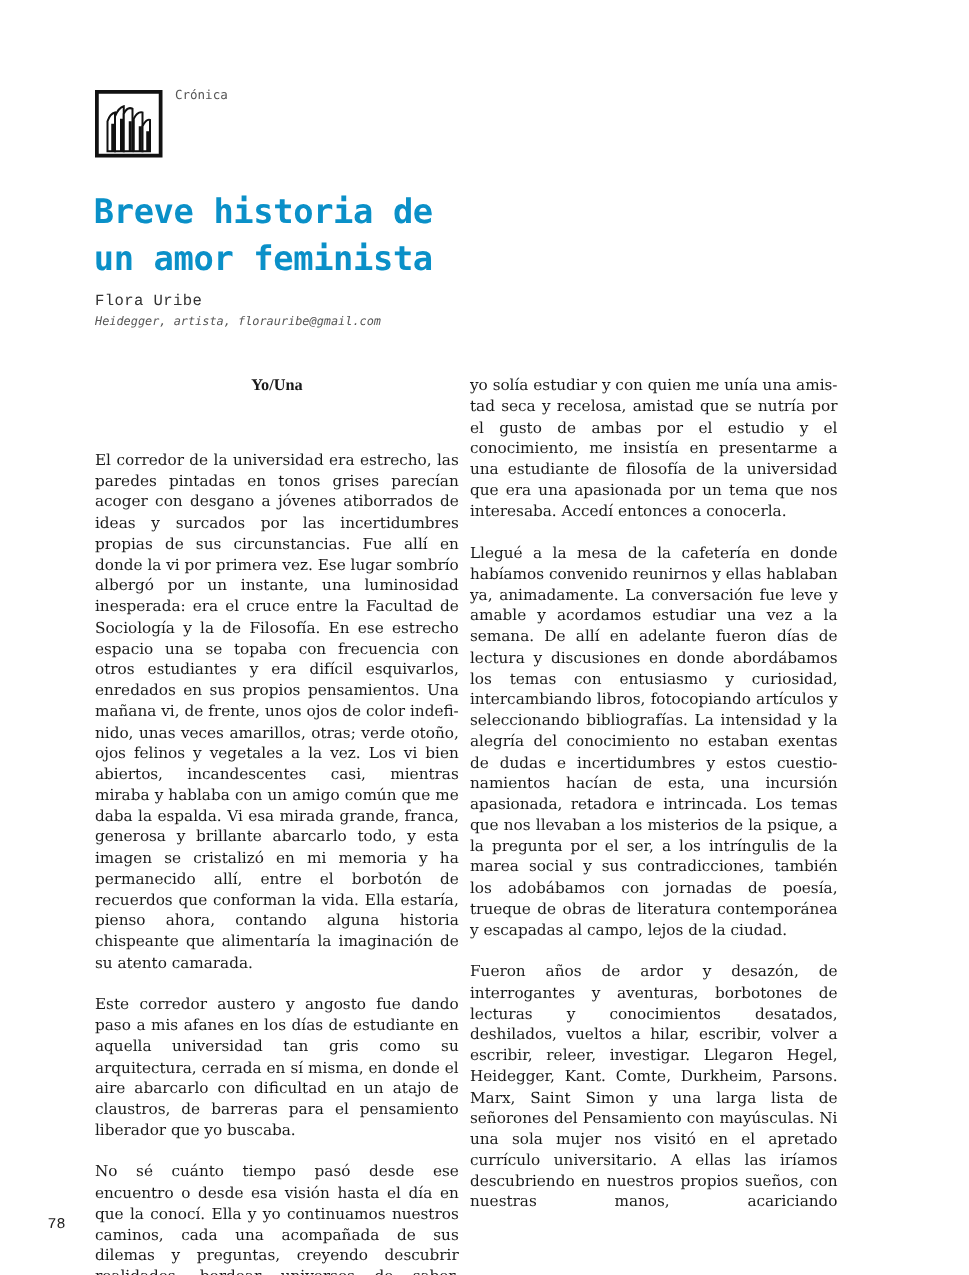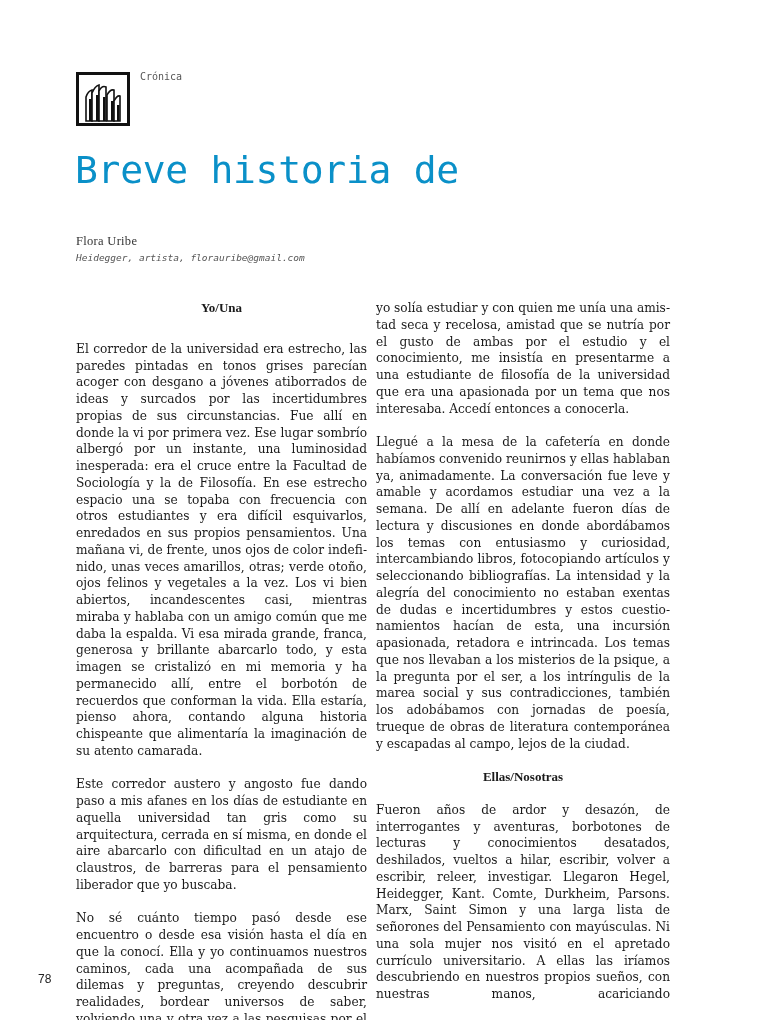--- a/index.html
+++ b/index.html
@@ -1,31 +1,31 @@
 <!DOCTYPE html>
 <html><head>
 <meta charset="utf-8">
 <style>
   html, body { margin: 0; padding: 0; background: #ffffff; }
   body { width: 775px; height: 1020px; position: relative; overflow: hidden; }
   .page { position: absolute; left: 0; top: 0; width: 775px; height: 1020px; background: #fff; }
   .logo { position: absolute; left: 76px; top: 72px; width: 54px; height: 54px; border: 3px solid #111; box-sizing: border-box; background: #fff; }
   .logo svg { display: block; width: 100%; height: 100%; }
   .section-tag { position: absolute; left: 140px; top: 71px; font-family: "DejaVu Sans Mono", monospace; font-size: 10px; color: #555; }
-  .title { position: absolute; left: 75px; top: 151px; margin: 0; font-family: "DejaVu Sans Mono", monospace; font-weight: normal; font-size: 38px; line-height: 38px; color: #0a90c8; letter-spacing: -0.3px; }
-  .author { position: absolute; left: 76px; top: 234px; font-family: Liberation Serif, serif; font-size: 12.5px; color: #333; letter-spacing: 0.3px; }
+  .title { position: absolute; left: 75px; top: 151px; margin: 0; font-family: "DejaVu Sans Mono", monospace; font-weight: bold; font-size: 27px; line-height: 38px; color: #0a90c8; letter-spacing: -0.3px; }
+  .author { position: absolute; left: 76px; top: 234px; font-family: Liberation Mono, monospace; font-size: 12.5px; color: #333; letter-spacing: 0.3px; }
   .author-info { position: absolute; left: 76px; top: 252px; font-family: "DejaVu Sans Mono", monospace; font-style: italic; font-size: 9.5px; color: #555; }
   .col { position: absolute; top: 300px; font-family: "DejaVu Serif", serif; font-size: 12.2px; line-height: 16.75px; color: #1a1a1a; text-align: justify; hyphens: manual; }
   .col.left { left: 76px; width: 291px; }
   .col.right { left: 376px; width: 294px; top: 300px; }
   .col p { margin: 0 0 16.75px 0; }
   .col h3 { margin: 0 0 16.75px 0; text-align: center; font-family: "Liberation Serif", serif; font-weight: bold; font-size: 13px; line-height: 16.75px; }
-  .col.left h3 { margin-top: 0; margin-bottom: 24px; }
+  .col.left h3 { margin-top: 0; margin-bottom: 43px; }
   .col.right h3 { margin-top: 8px; margin-bottom: 16px; }
-  .page-num { position: absolute; left: 38px; top: 972px; font-family: Liberation Sans, sans-serif; font-size: 12px; color: #222; }
+  .page-num { position: absolute; left: 38px; top: 972px; font-family: Liberation Mono, monospace; font-size: 12px; color: #222; }
 </style>
 </head>
 <body>
 
 <div class="page">
 
   <div class="logo">
     <svg viewBox="0 0 48 48" xmlns="http://www.w3.org/2000/svg">
 
       <g fill="#fff" stroke="#111" stroke-width="1.6">
@@ -41,32 +41,32 @@
         <rect x="24" y="22" width="2.4" height="24"></rect>
         <rect x="32" y="26" width="2.4" height="20"></rect>
         <rect x="38" y="30" width="2.4" height="16"></rect>
       </g>
     </svg>
   </div>
   <div class="section-tag">Crónica</div>
 
   <h1 class="title">
     <span>Breve historia de</span><br>
+    <span>un amor feminista</span>
   </h1>
   <div class="author">Flora Uribe</div>
   <div class="author-info">Heidegger, artista, florauribe@gmail.com</div>
 
   <div class="col left">
     <h3>Yo/Una</h3>
     <p>El corredor de la universidad era estrecho, las paredes pintadas en tonos grises parecían acoger con desgano a jóvenes atiborrados de ideas y surcados por las incertidumbres propias de sus circunstancias. Fue allí en donde la vi por primera vez. Ese lugar sombrío albergó por un instante, una luminosidad inesperada: era el cruce entre la Facultad de Sociología y la de Filosofía. En ese estrecho espacio una se topaba con frecuencia con otros estudiantes y era difícil esquivarlos, enredados en sus propios pensamientos. Una mañana vi, de frente, unos ojos de color indefi­nido, unas veces amarillos, otras; verde otoño, ojos felinos y vegetales a la vez. Los vi bien abiertos, incandescentes casi, mientras miraba y hablaba con un amigo común que me daba la espalda. Vi esa mirada grande, franca, generosa y brillante abarcarlo todo, y esta imagen se cris­talizó en mi memoria y ha permanecido allí, entre el borbotón de recuerdos que conforman la vida. Ella estaría, pienso ahora, contando alguna histo­ria chispeante que alimentaría la imaginación de su atento camarada.</p>
     <p>Este corredor austero y angosto fue dando paso a mis afanes en los días de estudiante en aquella universidad tan gris como su arquitectura, cerrada en sí misma, en donde el aire abarcarlo con dificul­tad en un atajo de claustros, de barreras para el pensamiento liberador que yo buscaba.</p>
     <p style="text-align-last: justify;">No sé cuánto tiempo pasó desde ese encuentro o desde esa visión hasta el día en que la conocí. Ella y yo continuamos nuestros caminos, cada una acompañada de sus dilemas y preguntas, creyendo descubrir realidades, bordear universos de saber, volviendo una y otra vez a las pesquisas por el ser y por la sociedad. Una amiga, con quien</p>
   </div>
 
   <div class="col right">
     <p>yo solía estudiar y con quien me unía una amis­tad seca y recelosa, amistad que se nutría por el gusto de ambas por el estudio y el conocimiento, me insistía en presentarme a una estudiante de filosofía de la universidad que era una apasionada por un tema que nos interesaba. Accedí entonces a conocerla.</p>
     <p>Llegué a la mesa de la cafetería en donde había­mos convenido reunirnos y ellas hablaban ya, animadamente. La conversación fue leve y amable y acordamos estudiar una vez a la semana. De allí en adelante fueron días de lectura y discusiones en donde abordábamos los temas con entusiasmo y curiosidad, intercambiando libros, fotocopiando artículos y seleccionando bibliografías. La inten­sidad y la alegría del conocimiento no estaban exentas de dudas e incertidumbres y estos cuestio­namientos hacían de esta, una incursión apasio­nada, retadora e intrincada. Los temas que nos llevaban a los misterios de la psique, a la pregunta por el ser, a los intríngulis de la marea social y sus contradicciones, también los adobábamos con jornadas de poesía, trueque de obras de literatura contemporánea y escapadas al campo, lejos de la ciudad.</p>
-    <h3>Ellas/Nosotras</h3>
     <p style="text-align-last: justify;">Fueron años de ardor y desazón, de interrogantes y aventuras, borbotones de lecturas y conocimien­tos desatados, deshilados, vueltos a hilar, escribir, volver a escribir, releer, investigar. Llegaron Hegel, Heidegger, Kant. Comte, Durkheim, Parsons. Marx, Saint Simon y una larga lista de señorones del Pensamiento con mayúsculas. Ni una sola mujer nos visitó en el apretado currículo universi­tario. A ellas las iríamos descubriendo en nuestros propios sueños, con nuestras manos, acariciando</p>
   </div>
 
   <div class="page-num">78</div>
 </div>
 
 </body></html>

